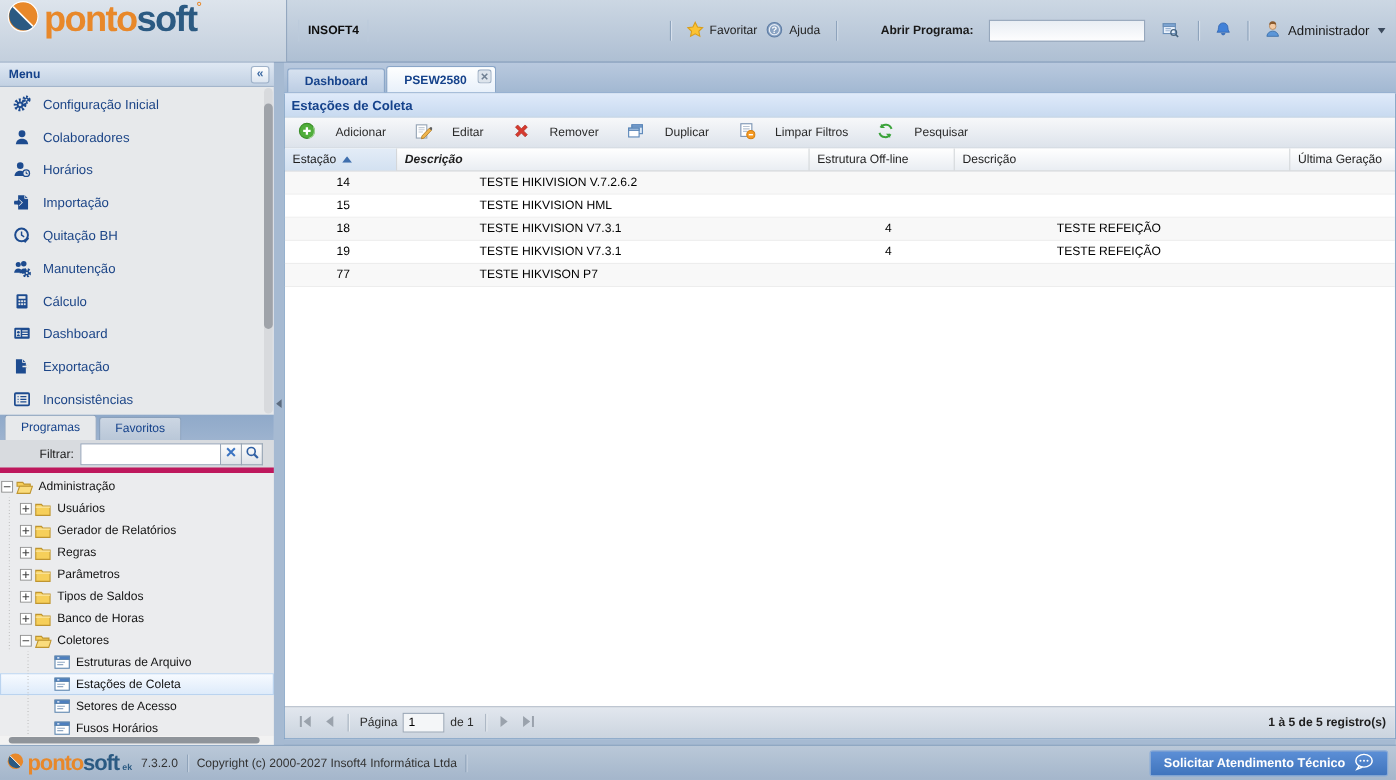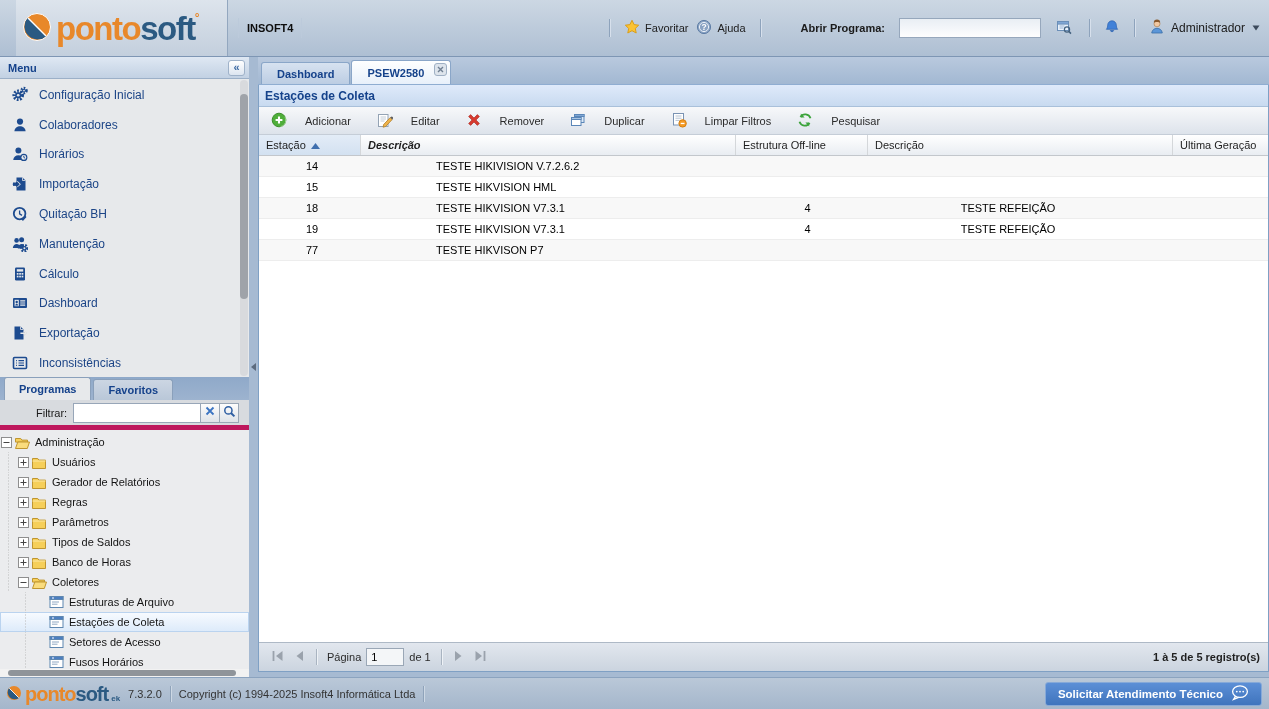--- a/index.html
+++ b/index.html
@@ -2,22 +2,22 @@
 <html><head>
 <meta charset="utf-8">
 <style>
   * { margin:0; padding:0; box-sizing:border-box; }
   html,body { width:1269px; height:709px; overflow:hidden; }
   body { font-family:"Liberation Sans", sans-serif; font-size:11px; color:#222; }
   .app { width:1269px; height:709px; display:flex; flex-direction:column; background:#a6bad2; }
 
   
   .topbar { height:57px; display:flex; background:linear-gradient(#ccd7e3,#aebfd3); border-bottom:1px solid #7e96b4; flex:none; }
-  .logo-box { width:212px; flex:none; display:flex; align-items:center; padding-left:6px; gap:4px;
-              background:linear-gradient(#dde4ec,#c3cfdd); border-right:1px solid #93a7bf;margin-left:16px; }
+  .logo-box { width:261px; flex:none; display:flex; align-items:flex-start; padding-left:6px; gap:4px;
+              background:linear-gradient(#dde4ec,#c3cfdd); border-right:1px solid #93a7bf; }
   .logo-text { font-weight:bold; font-size:33px; letter-spacing:-1.5px; line-height:1; }
   .lt-orange { color:#e8882a; } .lt-navy { color:#2b5a82; }
   .lt-mark { font-size:12px; color:#e8882a; vertical-align:top; }
   .topbar-main { flex:1; display:flex; align-items:center; padding:0 8px 0 10px; }
   .app-code { font-weight:bold; font-size:11px; color:#0d0d0d; padding:4px 8px; border-left:1px solid #bccadb; border-right:1px solid #bccadb; }
   .topbar-right { margin-left:auto; display:flex; align-items:center; gap:8px; }
   .tb-link { display:flex; align-items:center; gap:5px; background:none; border:none; font-family:inherit; font-size:11px; color:#222; cursor:pointer; }
   .vsep { width:1px; height:18px; background:#8ea3bc; box-shadow:1px 0 0 #d7e0ec; margin:0 6px; }
   .open-label { font-weight:bold; color:#1a1a1a; margin-left:26px; margin-right:6px; }
   .open-input { width:142px; height:20px; border:1px solid #96a7bc; background:linear-gradient(#e9eef4,#fdfdfe); }
@@ -36,21 +36,21 @@
   .collapse-btn { margin-left:auto; width:17px; height:16px; border:1px solid #9fb2c9; border-radius:3px;
                   background:linear-gradient(#fff,#dce5f0); color:#3d6aa3; font-weight:bold; font-size:11px; line-height:13px; cursor:pointer; }
   .menu-list { height:298px; flex:none; overflow:hidden; padding-top:1px; }
   .menu-item { height:29.8px; display:flex; align-items:center; gap:10px; padding-left:11px; cursor:pointer; }
   .menu-item span.lbl { color:#1c4587; font-size:12px; }
   .menu-item .mi { width:18px; height:18px; flex:none; display:flex; align-items:center; justify-content:center; }
   .side-scrollbar { position:absolute; right:1px; top:23px; width:8px; height:296px; background:#d8dadd; border-radius:4px; }
   .side-scrollbar .thumb { position:absolute; top:14px; left:0; width:8px; height:205px; background:#9fa3a9; border-radius:4px; }
   .side-tabs { height:23px; flex:none; background:linear-gradient(#8fa9c9,#9db3cf); display:flex; align-items:flex-end; padding-left:4px; gap:2px; }
   .side-tab { height:21px; padding:0 14px; display:flex; align-items:center; border:1px solid #8aa0bb; border-bottom:none;
-              border-radius:3px 3px 0 0; background:linear-gradient(#ccd6e3,#b9c7d8); font-weight:bold; color:#15428b; cursor:pointer; }
+              border-radius:3px 3px 0 0; background:linear-gradient(#ccd6e3,#b9c7d8); font-weight:normal; color:#15428b; cursor:pointer; }
   .side-tab.active { height:23px; background:#e7e9eb; }
   .filter-row { height:30px; flex:none; background:#d8dbdf; border-bottom:5px solid #be185d; display:flex; align-items:center; padding-left:36px; }
   .filter-row label { color:#1a1a1a; margin-right:6px; }
   .filter-input { width:128px; height:20px; border:1px solid #98a6b8; background:#fff; }
   .mini-btn { width:19px; height:20px; border:1px solid #9aa7b6; border-left:none; background:linear-gradient(#fdfdfd,#dfe3e8);
               display:flex; align-items:center; justify-content:center; cursor:pointer; padding:0; }
   .tree { flex:1; overflow:hidden; background:#ebecee; padding-top:2px; }
   .tree-row { height:20px; display:flex; align-items:center; cursor:pointer; }
   .tree-row .indent { width:17px; height:20px; flex:none; display:flex; justify-content:center; }
   .tree-row .indent.guide { background:linear-gradient(#b9b9b9 1px, transparent 1px) center/1px 3px repeat-y; background-size:1px 3px; width:17px; }
@@ -695,21 +695,21 @@
       <span><svg width="16" height="16" viewBox="0 0 16 16" xmlns="http://www.w3.org/2000/svg">
             <circle cx="8" cy="8" r="7" fill="#e8882a"></circle>
             <path d="M3.1 3.1A7 7 0 0 0 12.9 12.9L8 8z" fill="#2b5a82"></path>
             <path d="M3.3 3.3 12.7 12.7" stroke="#fff" stroke-width="0.9"></path>
           </svg></span>
       <span class="logo-text"><span class="lt-orange">ponto</span><span class="lt-navy">soft</span></span>
       <span class="f-sub">ek</span>
     </div>
     <span class="f-version">7.3.2.0</span>
     <span class="f-sep"></span>
-    <span class="f-copy">Copyright (c) 1994-2025 Insoft4 Informática Ltda</span>
+    <span class="f-copy">Copyright (c) 2000-2027 Insoft4 Informática Ltda</span>
     <span class="f-sep"></span>
     <button class="support-btn">
       <span>Solicitar Atendimento Técnico</span>
       <span><svg width="18" height="17" viewBox="0 0 18 17" xmlns="http://www.w3.org/2000/svg">
             <ellipse cx="9" cy="7.6" rx="7.4" ry="5.8" fill="none" stroke="#fff" stroke-width="1.3"></ellipse>
             <path d="M4.6 12.2 2.6 15.4l5-2.1" fill="none" stroke="#fff" stroke-width="1.3"></path>
             <circle cx="5.8" cy="7.6" r=".9" fill="#fff"></circle>
             <circle cx="9" cy="7.6" r=".9" fill="#fff"></circle>
             <circle cx="12.2" cy="7.6" r=".9" fill="#fff"></circle>
           </svg></span>

